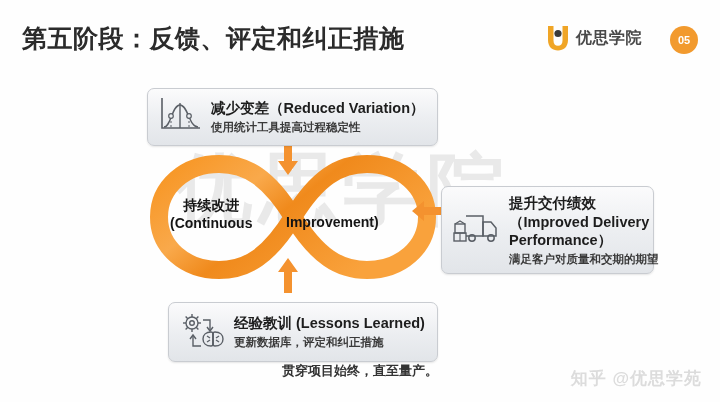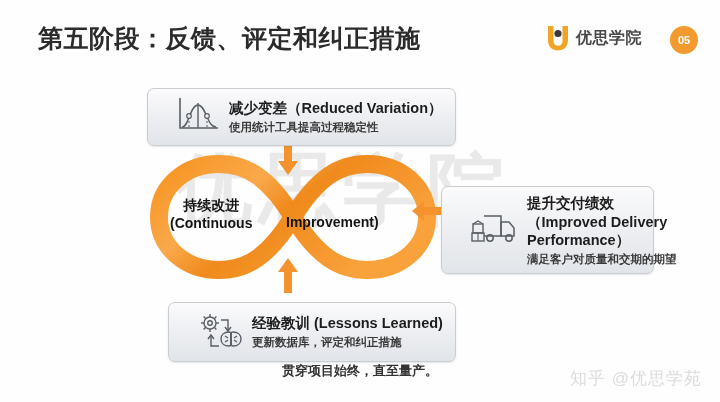--- a/index.html
+++ b/index.html
@@ -25,21 +25,21 @@
     letter-spacing: 6px;
     color: #e9e9e9;
     white-space: nowrap;
     user-select: none;
     z-index: 0;
   }
 
   
   .title {
     position: absolute;
-    left: 38px; top: 22px;
+    left: 22px; top: 22px;
     font-size: 25px;
     font-weight: 700;
     color: #2b2b2b;
     letter-spacing: 0.5px;
     white-space: nowrap;
     z-index: 5;
   }
   .brand {
     position: absolute;
     right: 78px; top: 24px;
@@ -71,21 +71,21 @@
     z-index: 5;
     margin-left: 35px;
   }
 
   
   .info-box {
     position: absolute;
     display: flex;
     align-items: center;
     gap: 9px;
-    padding: 7px 12px 7px 28px;
+    padding: 7px 12px 7px 10px;
     border-radius: 7px;
     border: 1px solid #c9ccd1;
     background: linear-gradient(180deg, #fbfbfc 0%, #eceef1 52%, #e2e5e9 100%);
     box-shadow: 0 1px 2px rgba(0,0,0,0.10);
     z-index: 6;
   }
   .info-icon { flex: 0 0 auto; display: block; }
   .info-text { line-height: 1.28; }
   .info-title {
     font-size: 14.5px;
@@ -138,21 +138,21 @@
     text-align: center;
     font-size: 13px;
     font-weight: 700;
     color: #333333;
     z-index: 5;
   }
   .zhihu-watermark {
     position: absolute;
     right: 18px; bottom: 12px;
     font-size: 17px;
-    font-weight: 400;
+    font-weight: 700;
     color: #dcdcdc;
     letter-spacing: 1px;
     white-space: nowrap;
     z-index: 5;
     user-select: none;
   }
 </style>
 </head>
 <body>
 

